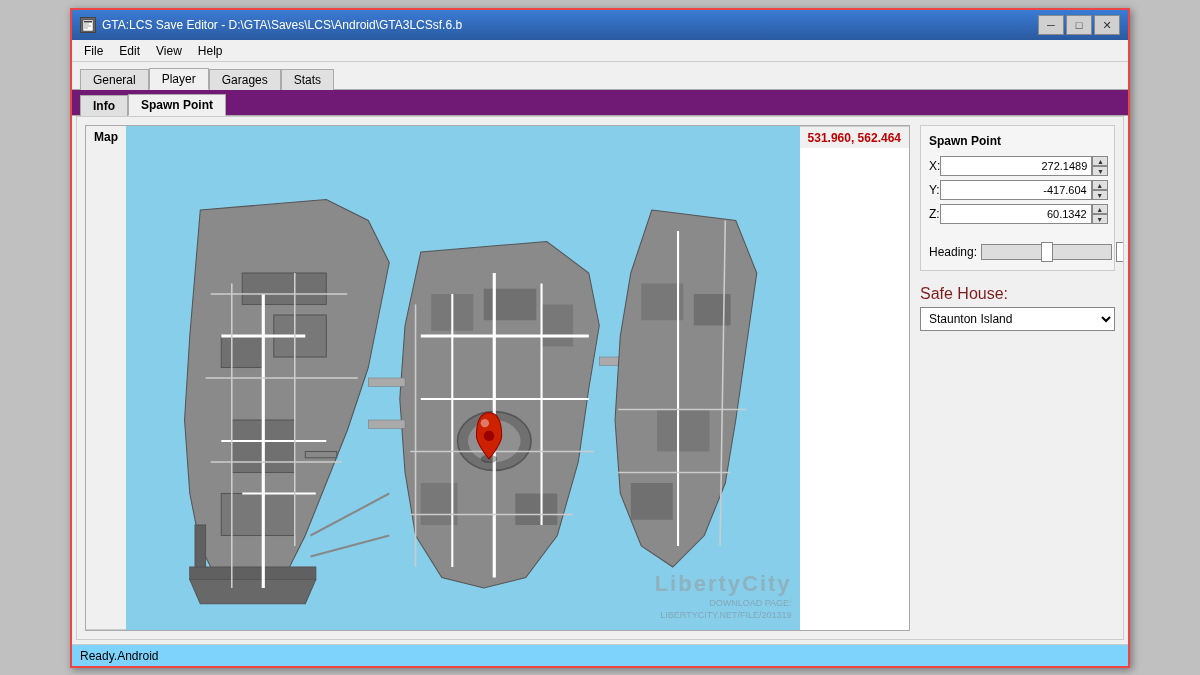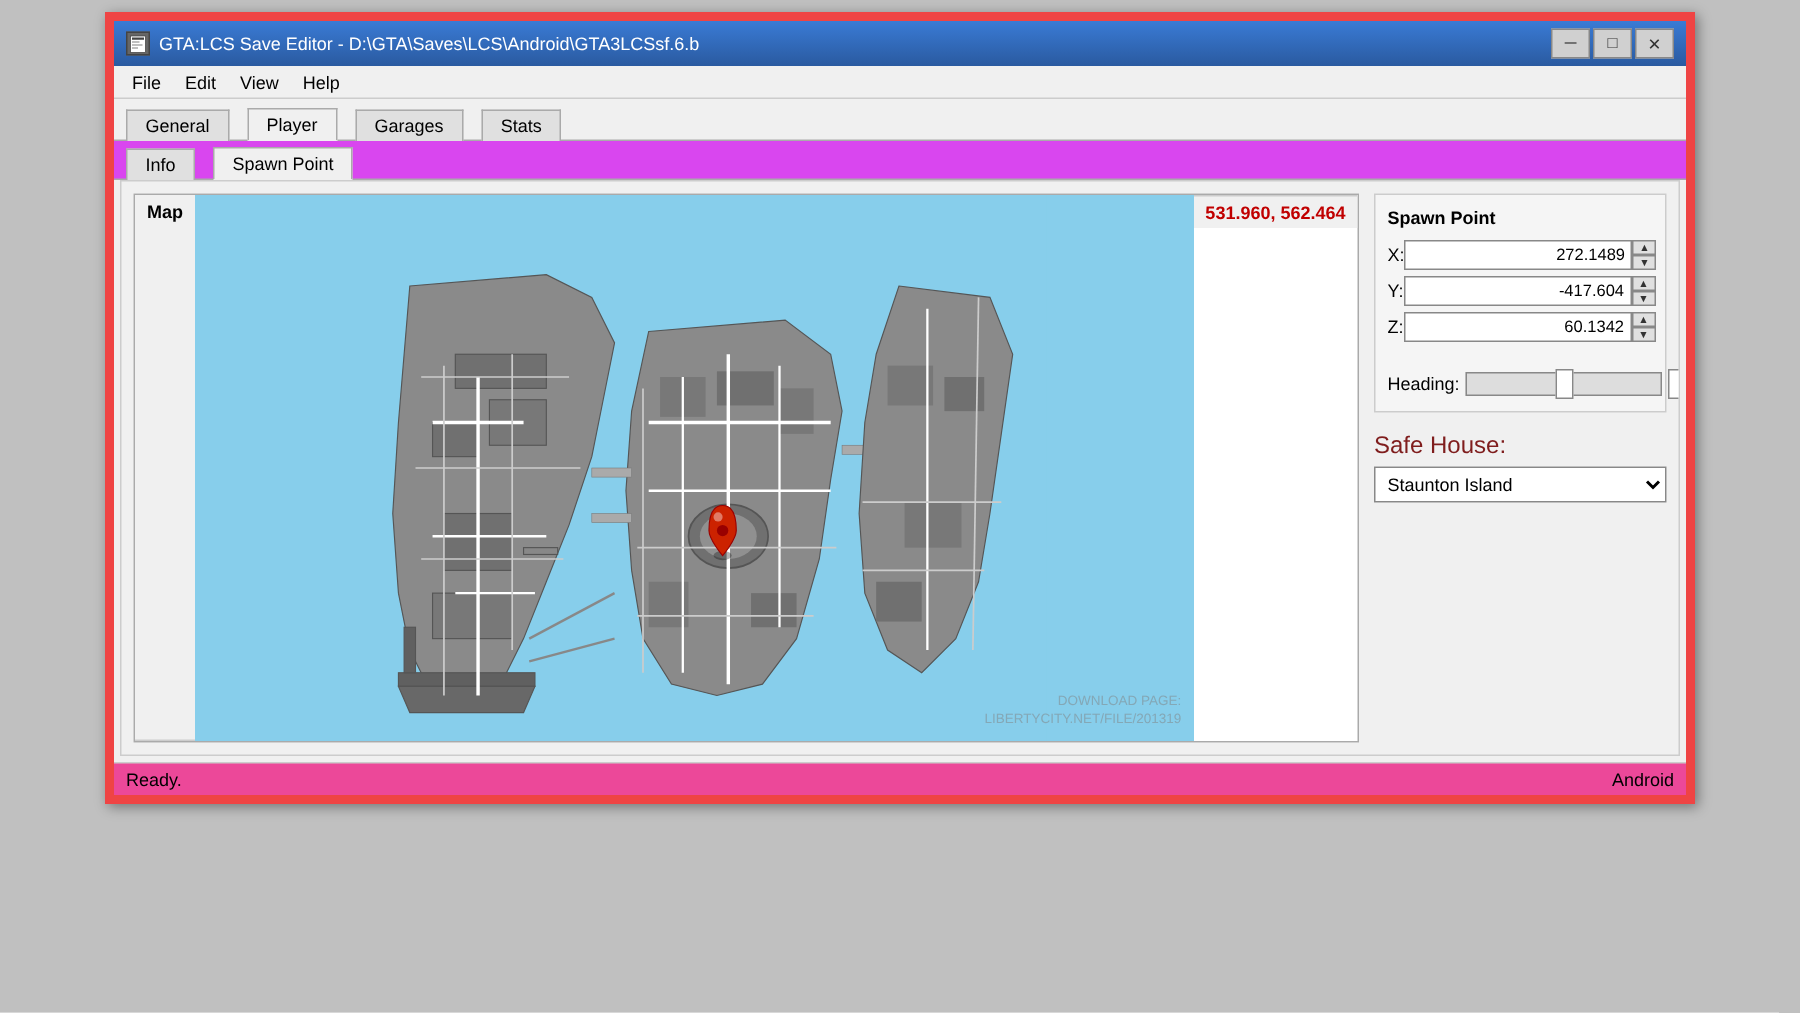--- a/index.html
+++ b/index.html
@@ -7,24 +7,24 @@
       font-family: 'Segoe UI', Tahoma, Geneva, Verdana, sans-serif;
       font-size: 12px;
       background: #c0c0c0;
       width: 1200px;
       height: 675px;
       overflow: hidden;
     }
 
     .window {
       width: 1060px;
-      height: 528px;
+      height: 660px;
       margin: 8px auto;
       background: #f0f0f0;
-      border: 6px solid #ef4444;
+      border: 2px solid #ef4444;
       box-shadow: 2px 2px 8px rgba(0,0,0,0.4);
       display: flex;
       flex-direction: column;
     }
 
     .title-bar {
       background: linear-gradient(to bottom, #3a7bd5, #2a5aa0);
       color: white;
       height: 30px;
       display: flex;
@@ -87,37 +87,38 @@
       background: #f0f0f0;
       height: 28px;
       display: flex;
       align-items: flex-end;
       padding: 0 8px;
       border-bottom: 1px solid #aaa;
       flex-shrink: 0;
     }
 
     .sub-tabs {
-      background: #d946ef;
+      background: #701a75;
       height: 26px;
       display: flex;
       align-items: flex-end;
       padding: 0 8px;
       border-bottom: 1px solid #aaa;
       flex-shrink: 0;
+      font-weight: bold;
     }
 
     .sub-tab {
       padding: 3px 12px;
       border: 1px solid #aaa;
       border-bottom: none;
       background: #e0e0e0;
       cursor: pointer;
       font-size: 12px;
-      margin-right: 12px;
+      margin-right: 0;
       position: relative;
       top: 1px;
     }
 
     .sub-tab.active {
       background: #f0f0f0;
       border-bottom: 1px solid #f0f0f0;
       z-index: 1;
     }
 
@@ -324,25 +325,24 @@
     }
 
     .watermark-sub {
       font-size: 9px;
       color: rgba(130,130,130,0.5);
       line-height: 1.4;
     }
 
     .status-bar {
       height: 22px;
-      background: #ec4899;
+      background: #7dd3fc;
       border-top: 1px solid #ccc;
       display: flex;
       align-items: center;
-      justify-content: space-between;
       padding: 0 8px;
       font-size: 12px;
       flex-shrink: 0;
     }
 
     .status-left { color: #000; }
     .status-right { color: #000; }
   </style>
 </head>
 <body>
@@ -487,20 +487,21 @@
             <path d="M0,-22 C-12,-22 -12,-5 -12,0 C-12,8 0,22 0,22 C0,22 12,8 12,0 C12,-5 12,-22 0,-22 Z" fill="#cc2200" stroke="#990000" stroke-width="1"></path>
 
             <circle cx="-4" cy="-12" r="4" fill="rgba(255,255,255,0.4)"></circle>
 
             <circle cx="0" cy="0" r="5" fill="#990000"></circle>
           </g>
         </svg>
 
         
         <div class="watermark">
+          <div class="watermark-title">LibertyCity</div>
           <div class="watermark-sub">DOWNLOAD PAGE:</div>
           <div class="watermark-sub">LIBERTYCITY.NET/FILE/201319</div>
         </div>
       </div>
 
       <div class="coords-bar">
         <span class="coords-text">531.960,  562.464</span>
       </div>
     </div>
 

